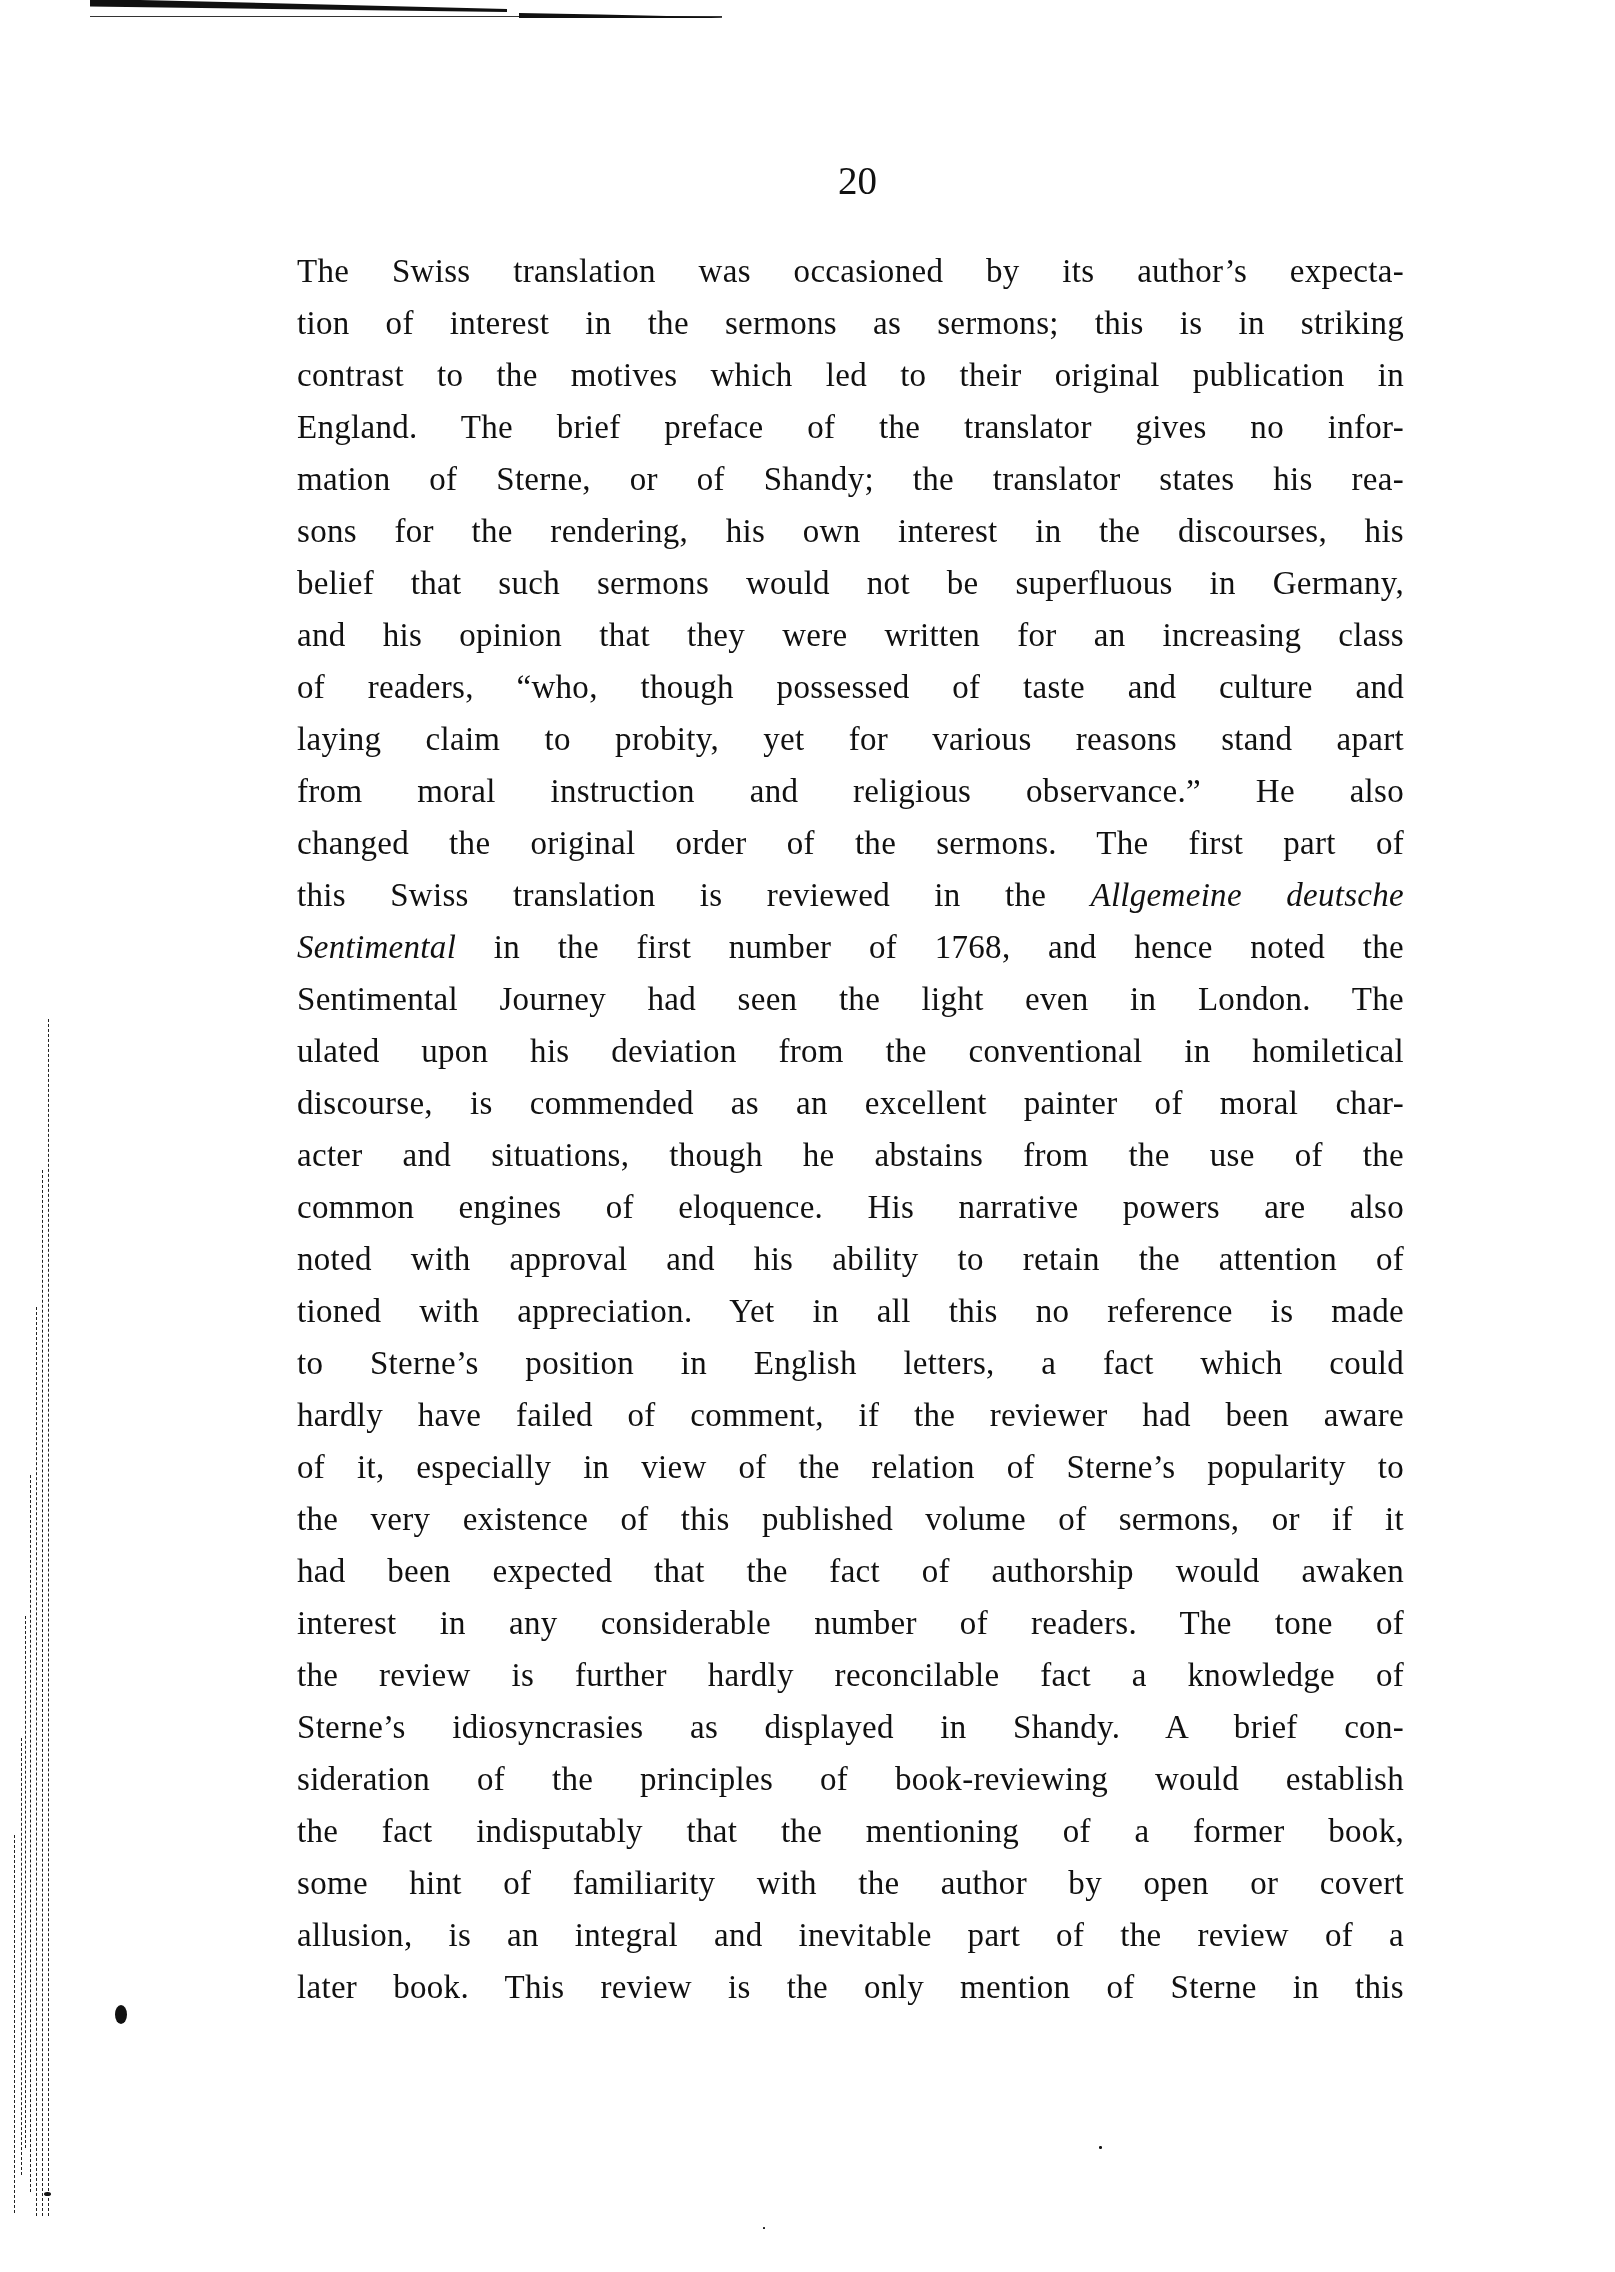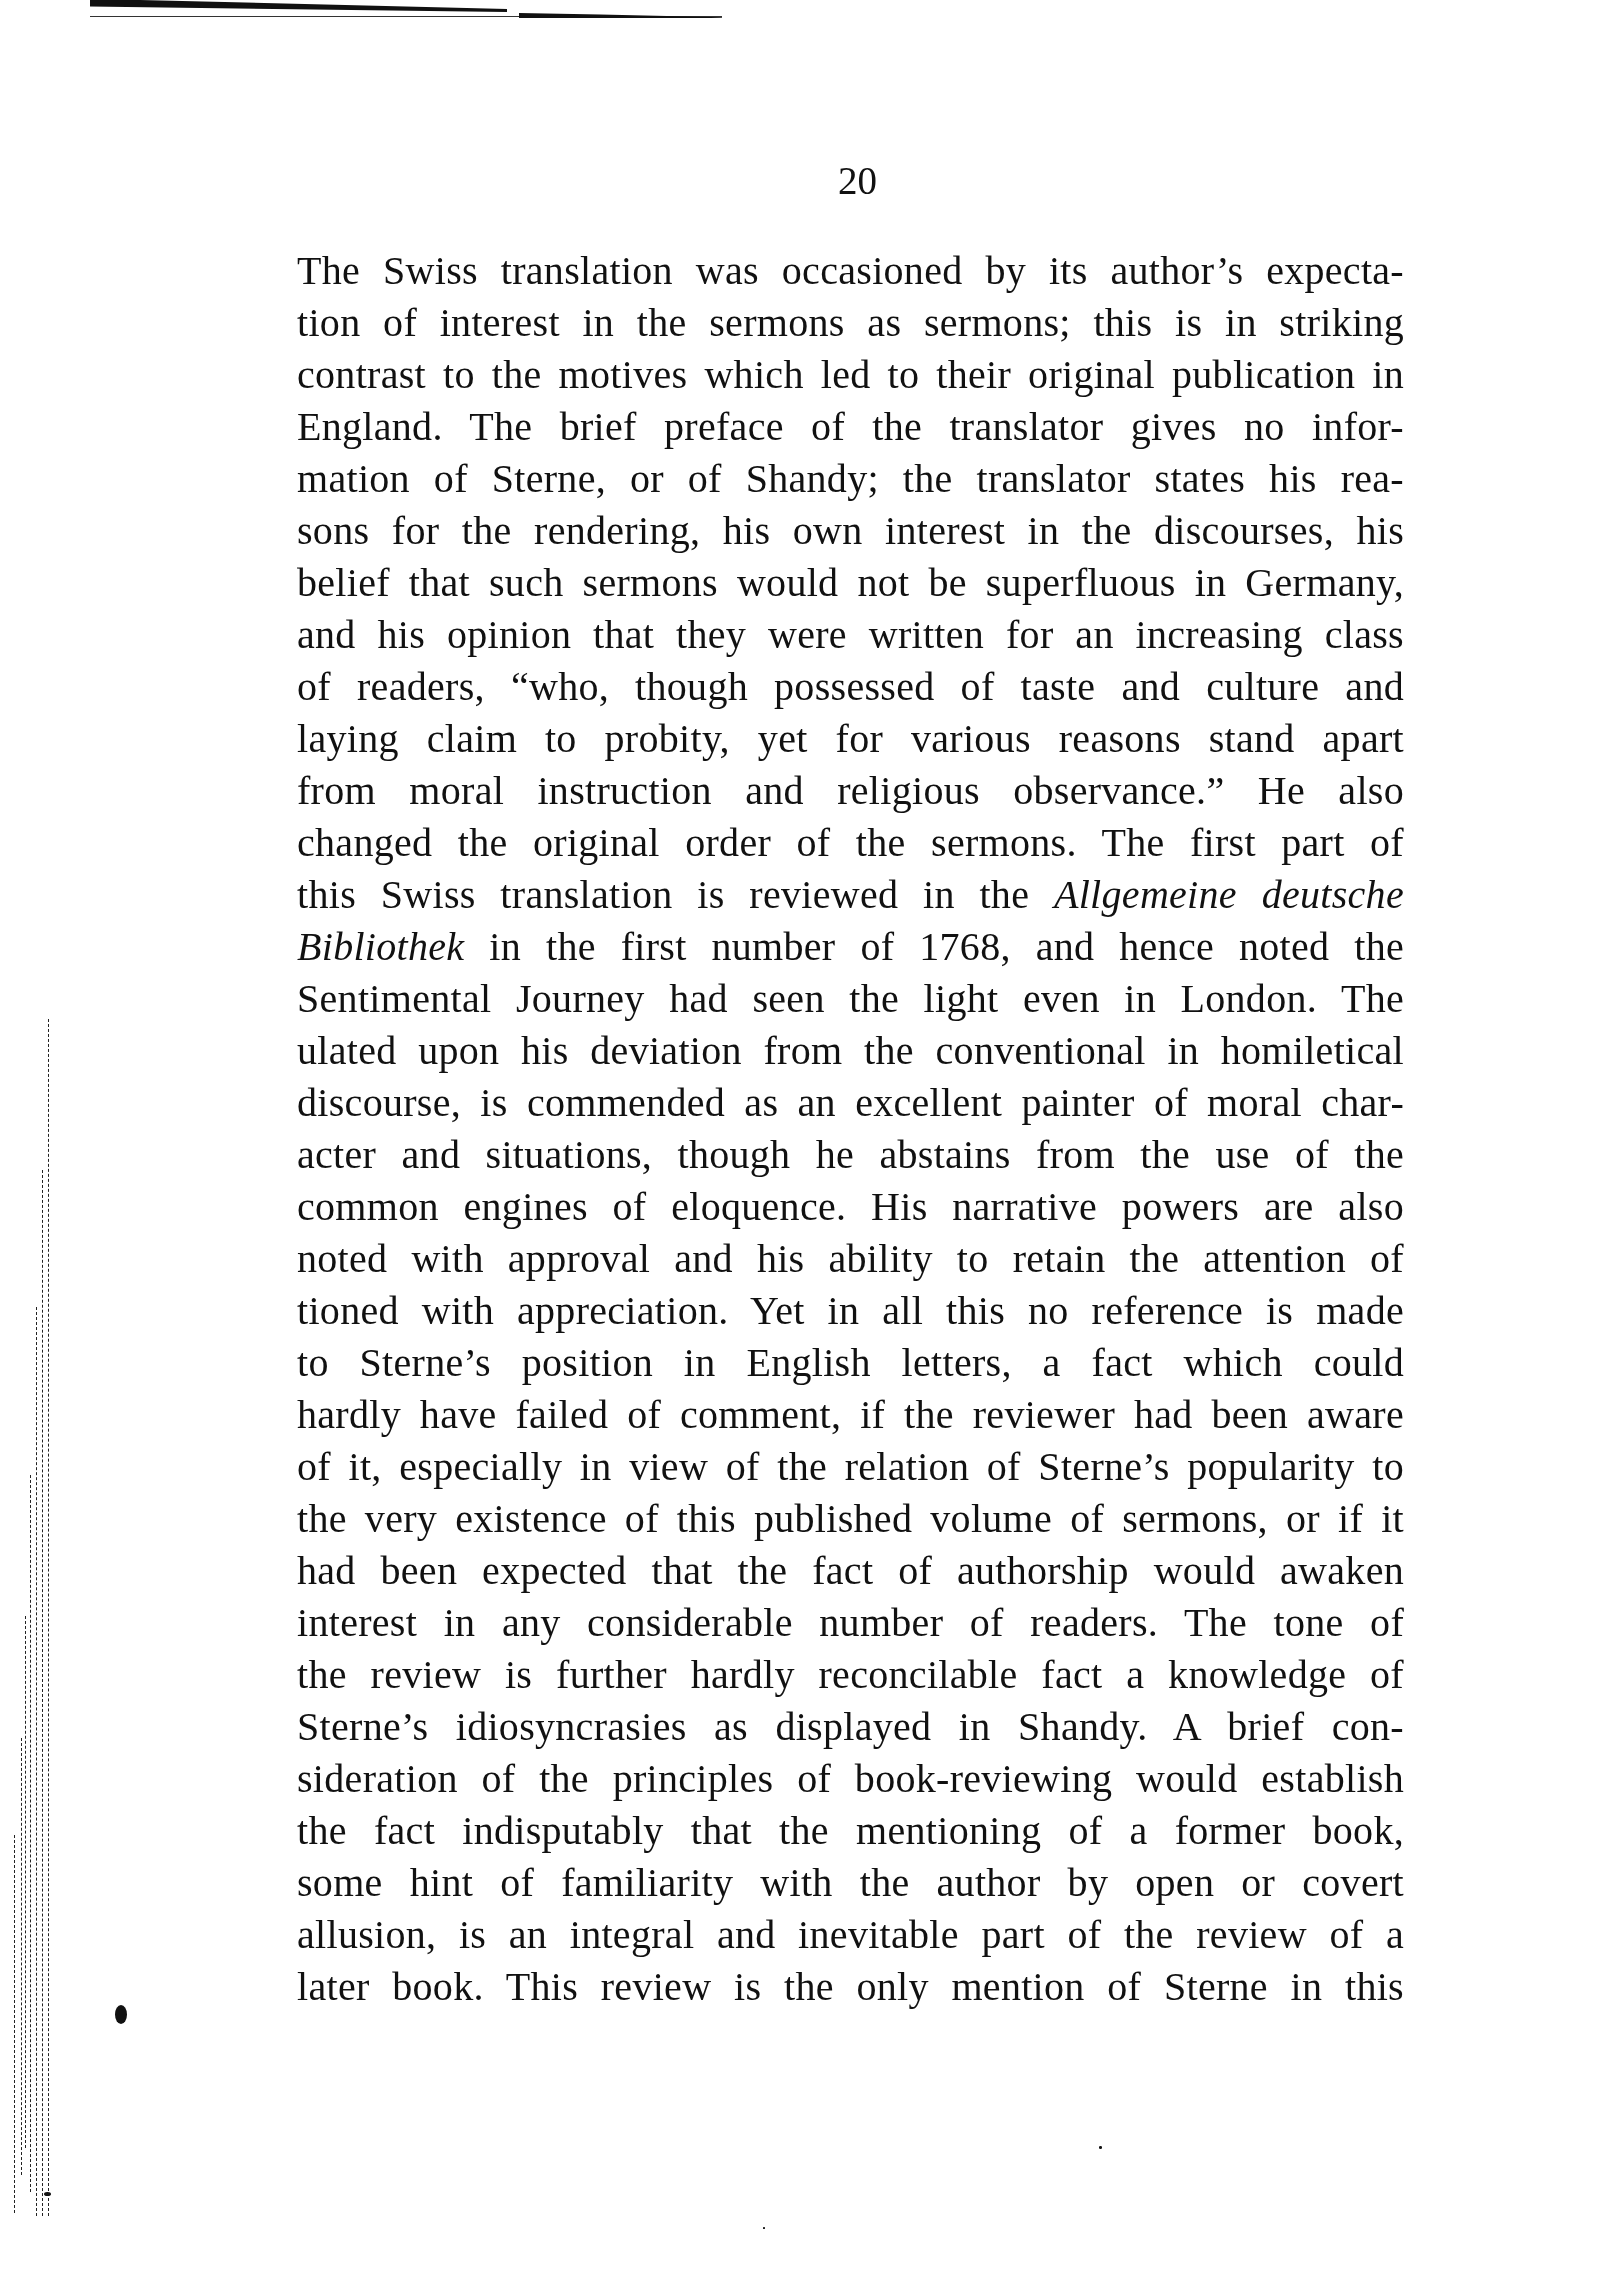--- a/index.html
+++ b/index.html
@@ -63,21 +63,21 @@
   .text-block {
     position: absolute;
     left: 297px;
     top: 245px;
     width: 1107px;
   }
   .line {
     display: block;
     height: 52px;
     line-height: 52px;
-    font-size: 40px;
+    font-size: 33px;
     text-align: justify;
     text-align-last: justify;
     white-space: normal;
     word-spacing: 0;
     letter-spacing: 0.3px;
   }
   .line em {
     font-style: italic;
   }
   
@@ -110,21 +110,21 @@
       <span class="line"><span>England.  The brief preface of the translator gives no infor-</span></span>
       <span class="line"><span>mation of Sterne, or of Shandy; the translator states his rea-</span></span>
       <span class="line"><span>sons for the rendering, his own interest in the discourses, his</span></span>
       <span class="line"><span>belief that such sermons would not be superfluous in Germany,</span></span>
       <span class="line"><span>and his opinion that they were written for an increasing class</span></span>
       <span class="line"><span>of readers, “who, though possessed of taste and culture and</span></span>
       <span class="line"><span>laying claim to probity, yet for various reasons stand apart</span></span>
       <span class="line"><span>from moral instruction and religious observance.”  He also</span></span>
       <span class="line"><span>changed the original order of the sermons.  The first part of</span></span>
       <span class="line"><span>this Swiss translation is reviewed in the </span><em>Allgemeine deutsche</em></span>
-      <span class="line"><em>Bibliothek</em><span> in the first number of 1768, and hence noted the</span></span>
+      <span class="line"><em>Sentimental</em><span> in the first number of 1768, and hence noted the</span></span>
       <span class="line"><span>Sentimental Journey had seen the light even in London.  The</span></span>
       <span class="line"><span>ulated upon his deviation from the conventional in homiletical</span></span>
       <span class="line"><span>discourse, is commended as an excellent painter of moral char-</span></span>
       <span class="line"><span>acter and situations, though he abstains from the use of the</span></span>
       <span class="line"><span>common engines of eloquence.  His narrative powers are also</span></span>
       <span class="line"><span>noted with approval and his ability to retain the attention of</span></span>
       <span class="line"><span>tioned with appreciation.  Yet in all this no reference is made</span></span>
       <span class="line"><span>to Sterne’s position in English letters, a fact which could</span></span>
       <span class="line"><span>hardly have failed of comment, if the reviewer had been aware</span></span>
       <span class="line"><span>of it, especially in view of the relation of Sterne’s popularity to</span></span>

